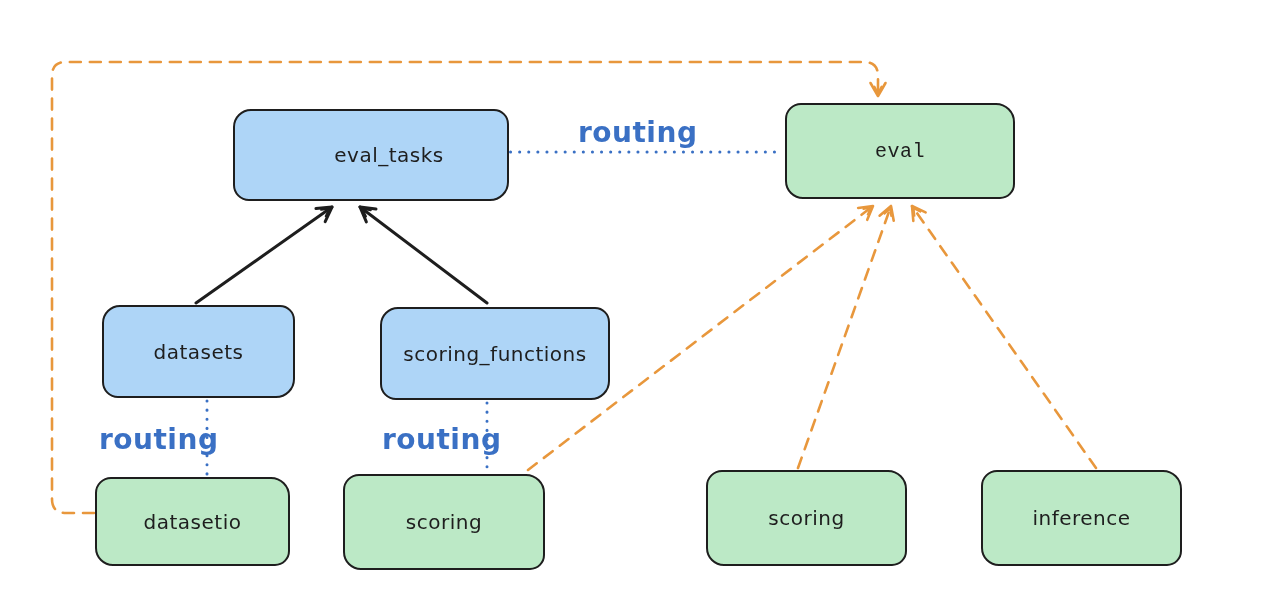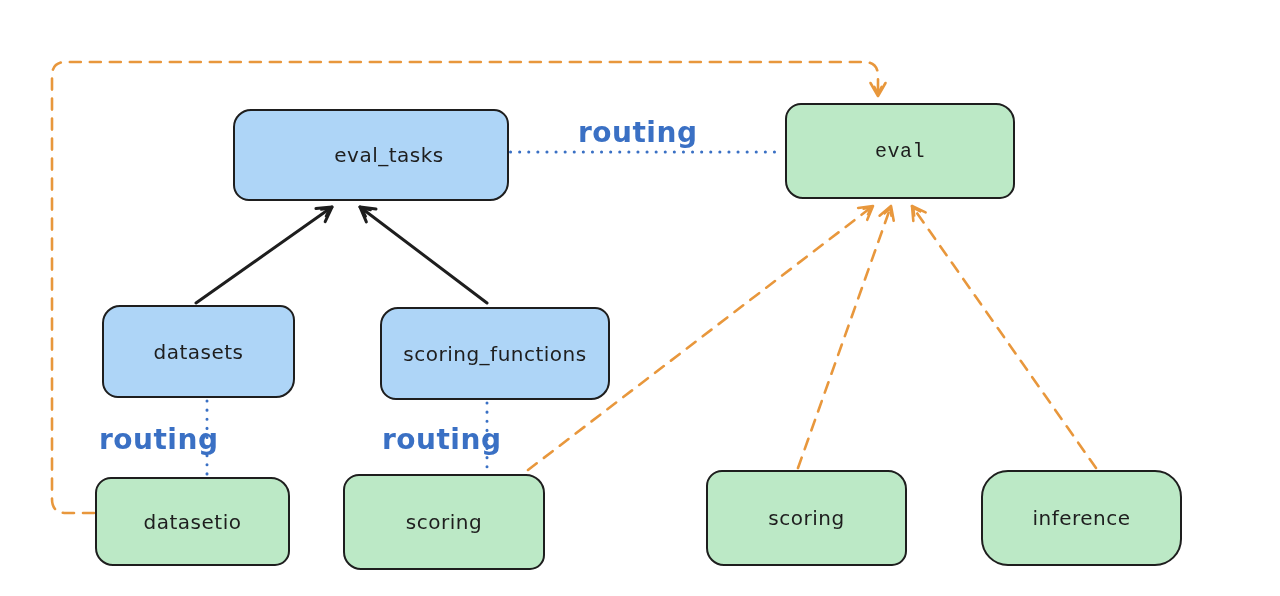--- a/index.html
+++ b/index.html
@@ -96,21 +96,21 @@
   </div>
 
   <div class="node green" style="left:343px; top:474px; width:202px; height:96px;">
     <span>scoring</span>
   </div>
 
   <div class="node green" style="left:706px; top:470px; width:201px; height:96px;">
     <span>scoring</span>
   </div>
 
-  <div class="node green" style="left:981px; top:470px; width:201px; height:96px;border-radius:27px;">
+  <div class="node green" style="left:981px; top:470px; width:201px; height:96px;">
     <span>inference</span>
   </div>
 
   <div class="edge-label" style="left:578px; top:116px; width:112px;">routing</div>
   <div class="edge-label" style="left:99px; top:423px; width:100px;">routing</div>
   <div class="edge-label" style="left:382px; top:423px; width:100px;">routing</div>
 
 </div>
 
 </body></html>

